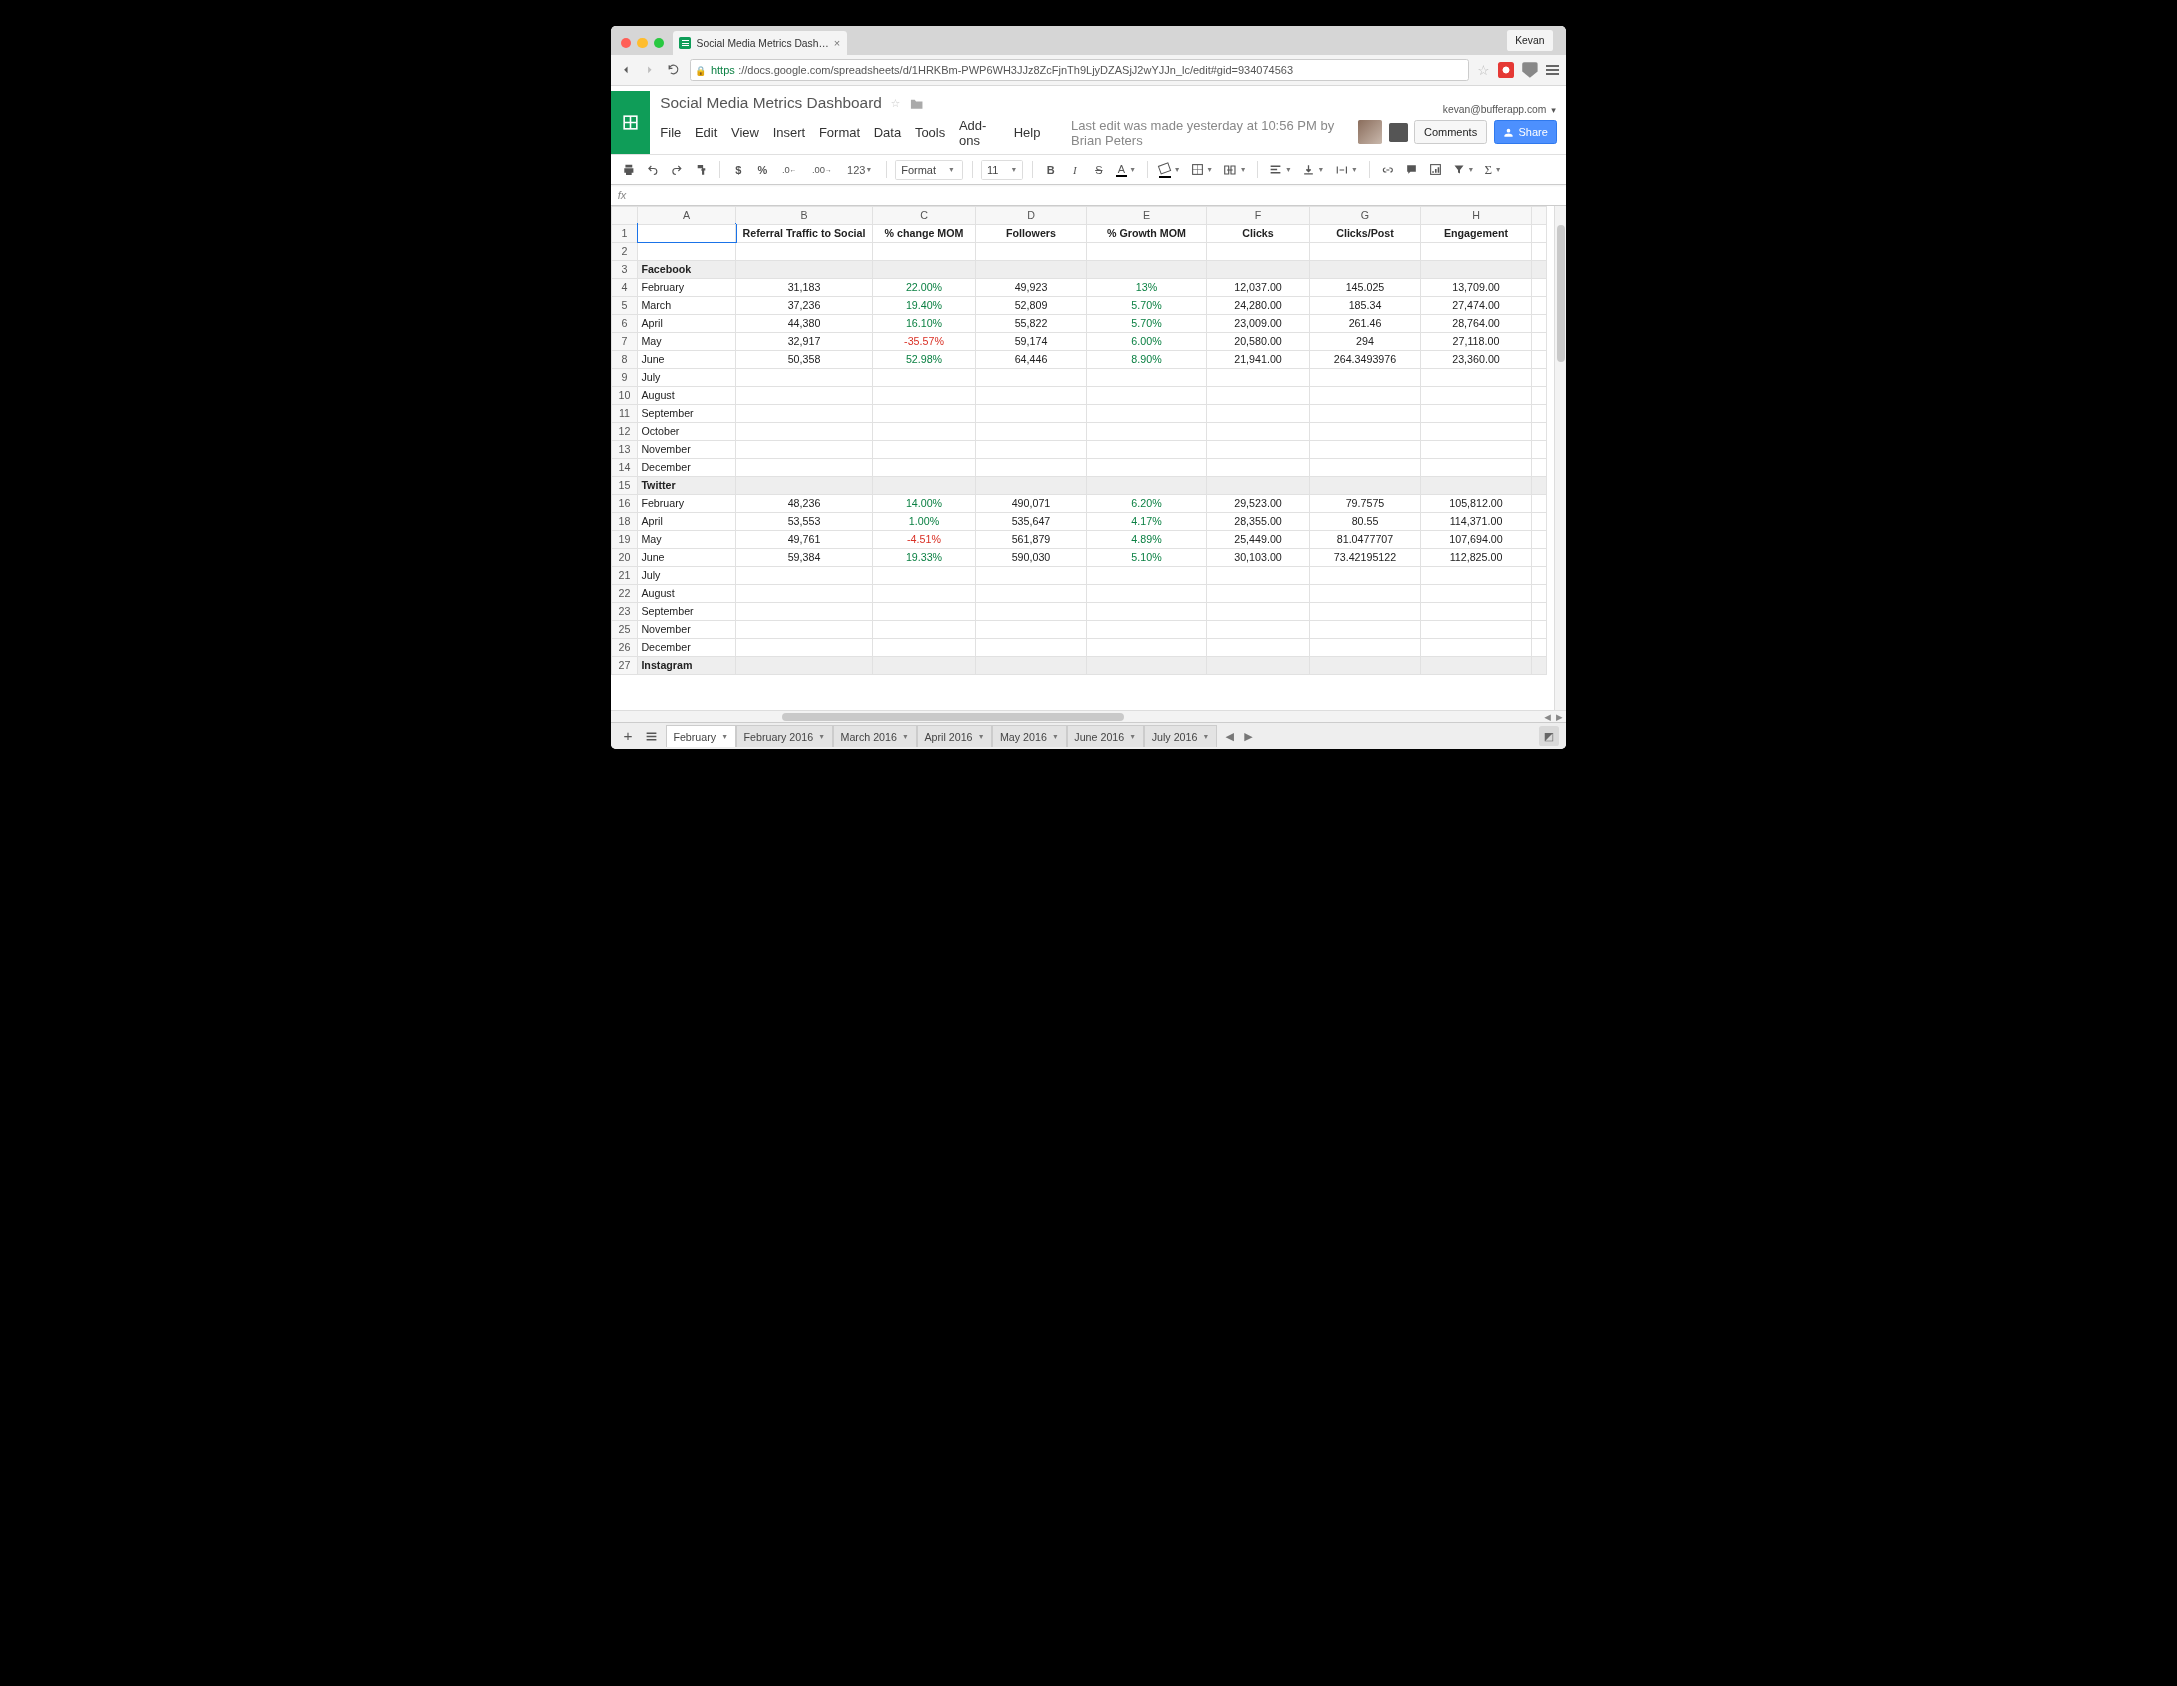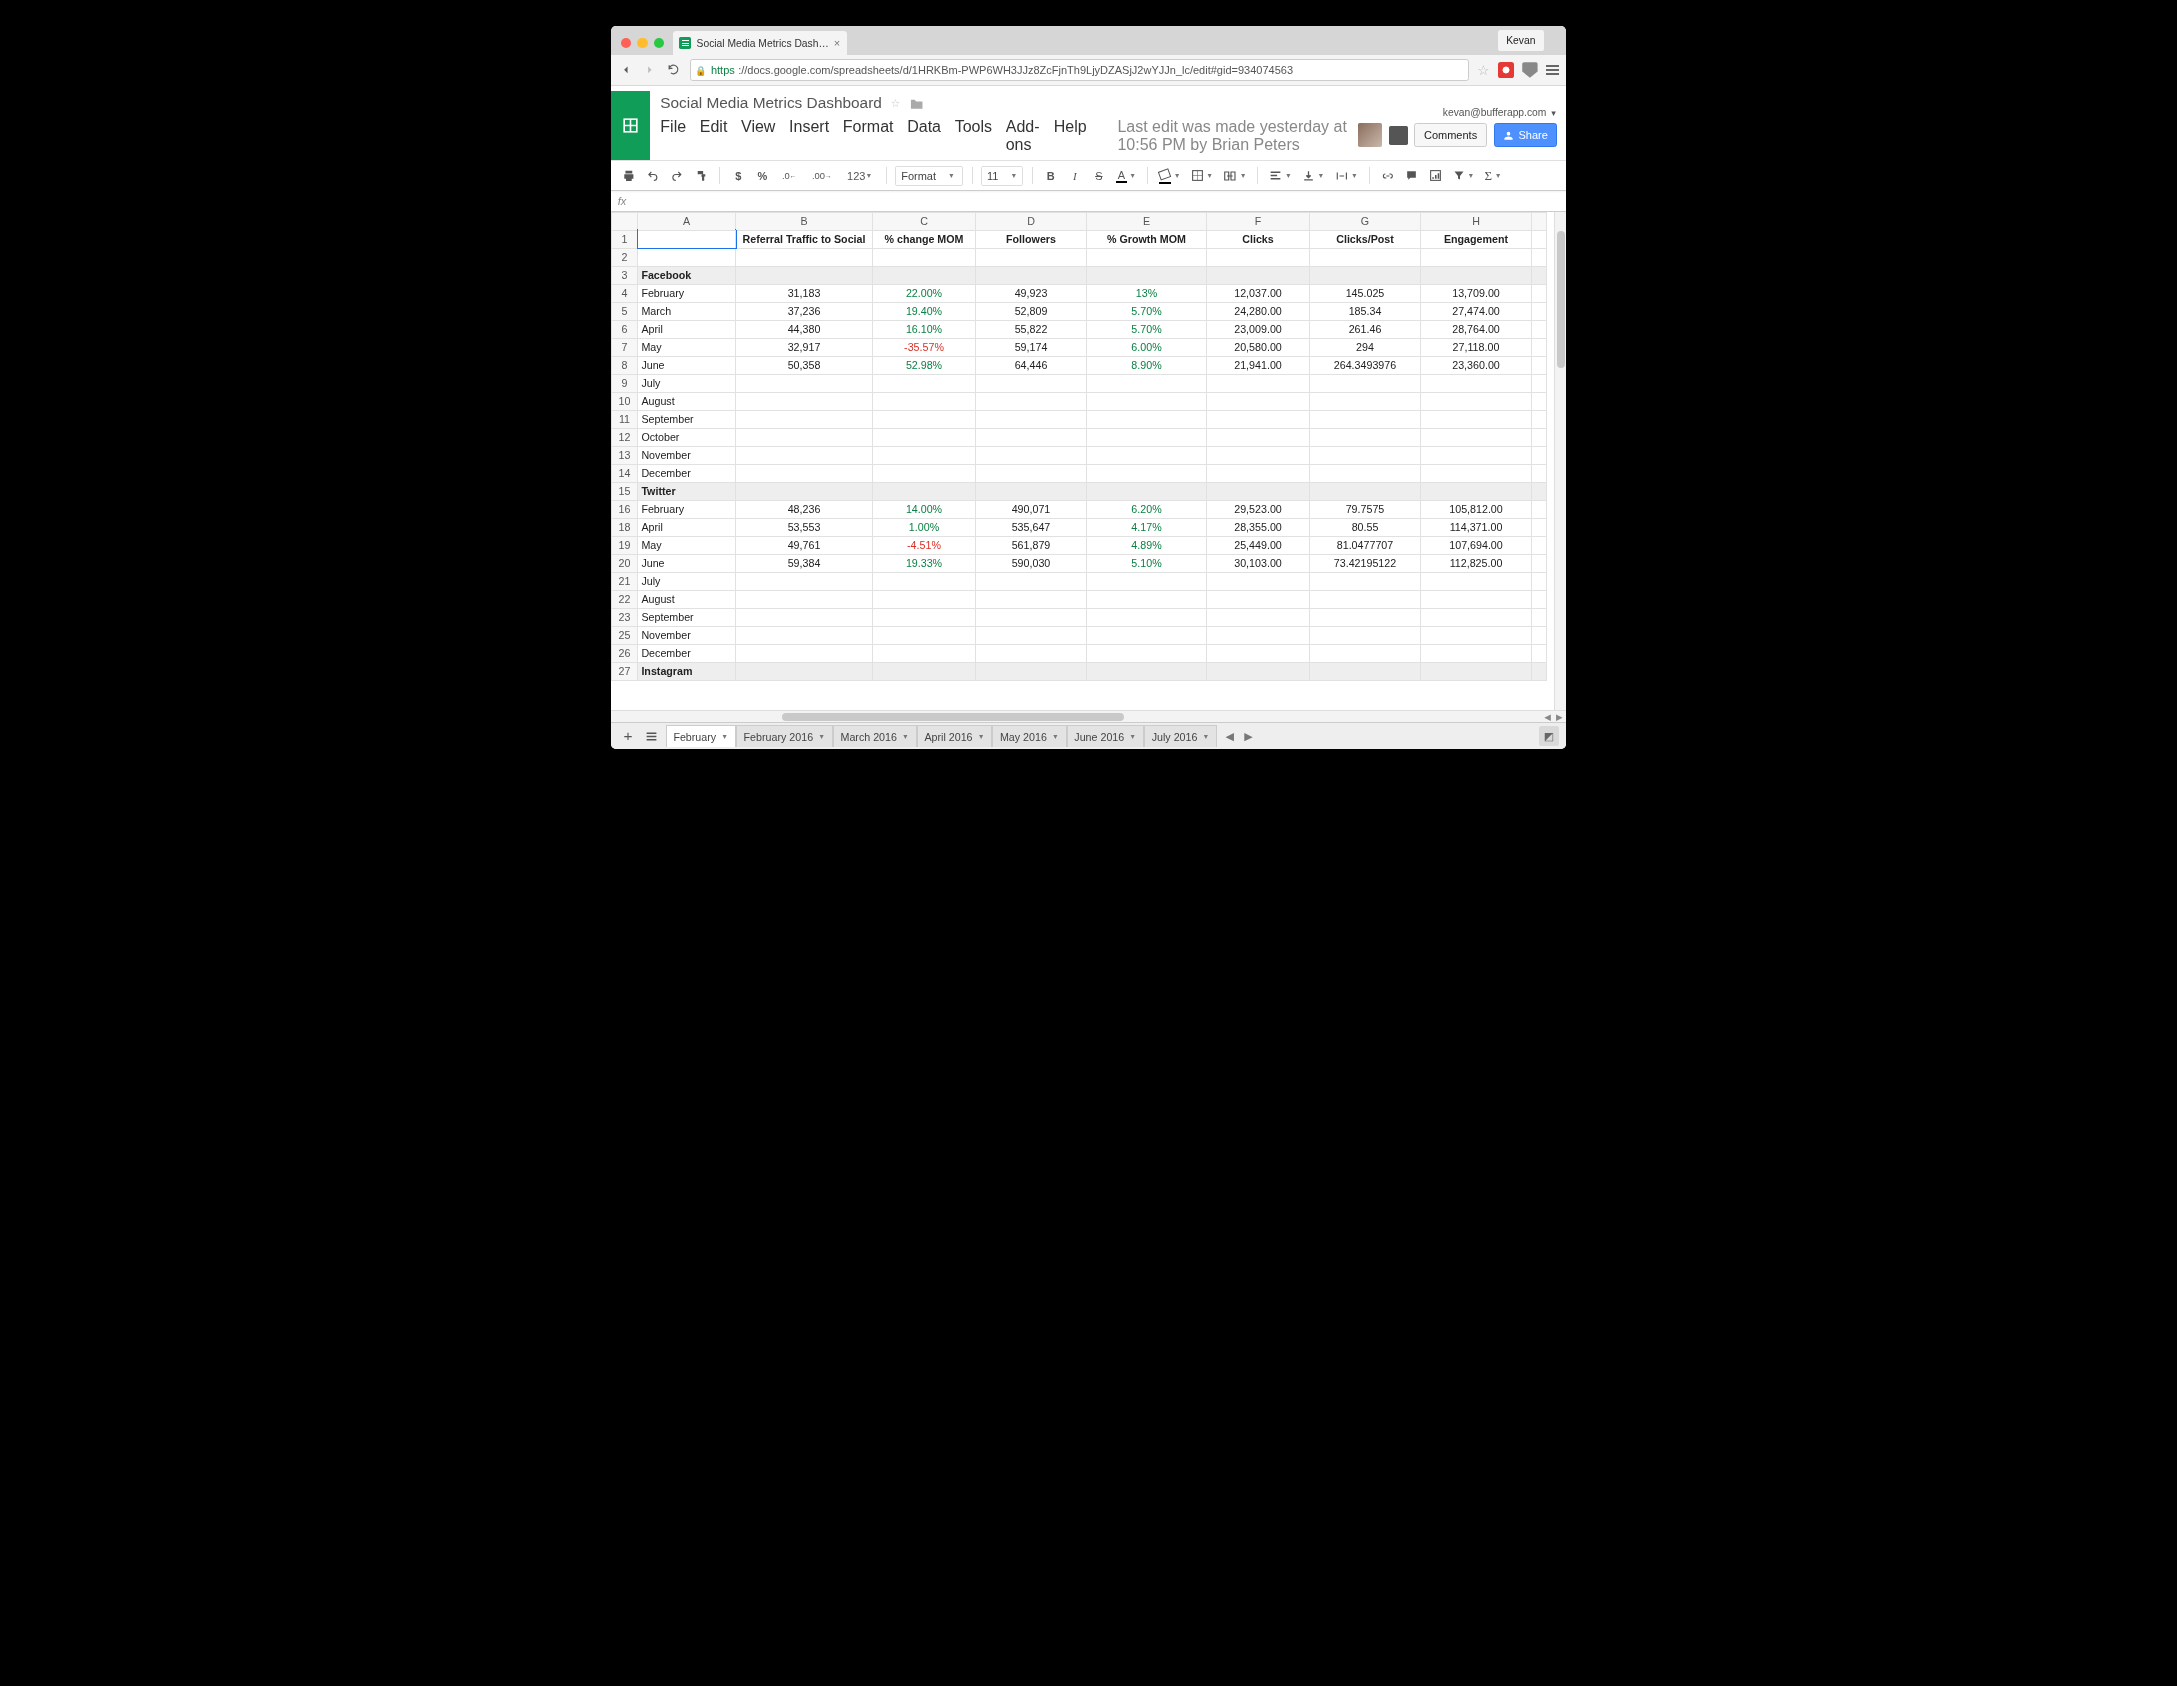--- a/index.html
+++ b/index.html
@@ -11,21 +11,21 @@
   }
   
   .chrome-tabs { height:29px; background:#d6d6d6; display:flex; align-items:flex-end; padding-left:5.1px; }
   .mac-dots { display:flex; gap:6px; padding:0 8.6px 6.8px 5.1px; align-items:center;}
   .mac-dot { width:10.3px; height:10.3px; border-radius:50%; }
   .mac-red{background:#ff5f57;} .mac-yel{background:#ffbd2e;} .mac-grn{background:#28c840;}
   .tab { background:#f4f4f4; height:24px; border-radius:3.4px 3.4px 0 0; display:flex; align-items:center; padding:0 6.8px; gap:5.1px; font-size:10.3px; color:#333; min-width:154px; }
   .tab .favicon { width:12px; height:12px; background:#0f9d58; border-radius:1.7px; position:relative;}
   .tab .favicon::before{content:""; position:absolute; inset:2.6px; background:repeating-linear-gradient(#fff,#fff 0.9px,transparent 0.9px,transparent 2.6px);}
   .tab .tab-x { margin-left:auto; color:#777; font-size:11px;}
-  .chrome-profile { margin-left:auto; margin-right:22px; background:#f4f4f4; height:20.5px; border-radius:2.6px; padding:0 8.6px; font-size:10.3px; display:flex; align-items:center; align-self:center;}
+  .chrome-profile { margin-left:auto; margin-right:13px; background:#f4f4f4; height:20.5px; border-radius:2.6px; padding:0 8.6px; font-size:10.3px; display:flex; align-items:center; align-self:center;}
   
   .url-bar { height:31px; background:#f4f4f4; border-bottom:0.9px solid #d9d9d9; display:flex; align-items:center; padding:0 6.8px; gap:8.6px;}
   .nav-ico { width:15.4px; height:15.4px; display:flex; align-items:center; justify-content:center; color:#5a5a5a; cursor:pointer;}
   .nav-ico.disabled{color:#bdbdbd;}
   .addr { flex:1; height:22px; background:#fff; border:0.9px solid #ccc; border-radius:2.6px; display:flex; align-items:center; padding:0 5.1px; font-size:11px; gap:3.4px;}
   .lock{color:#0b8043; font-size:9.4px;}
   .url-https{color:#0b8043;}
   .url-rest{color:#555;}
   .ext-ico{width:15.4px;height:15.4px;border-radius:2.6px;}
   .ext-red{background:radial-gradient(circle,#fff 30%,#e53935 32%);}
@@ -34,21 +34,21 @@
   .hamburger span{width:13px;height:1.7px;background:#666;}
   
   .docs-header { display:flex; padding:5.1px 8.6px 0 0;}
   .docs-logo { width:39px; background:#0f9d58; display:flex; align-items:center; justify-content:center;}
   .docs-logo svg{fill:#fff;}
   .docs-headmain { flex:1; padding:3.4px 0 0 10.3px;}
   .title-row { display:flex; align-items:center; gap:8.6px;}
   .doc-title { font-size:15.4px; color:#555;}
   .star{color:#ccc;}
   .folder{color:#aaa;}
-  .menu-row { display:flex; gap:13.7px; font-size:16px; color:#333; padding:5.1px 0 6.8px 0; align-items:flex-start;}
+  .menu-row { display:flex; gap:13.7px; font-size:13px; color:#333; padding:5.1px 0 6.8px 0; align-items:center;}
   .menu-item{cursor:pointer;}
   .last-edit{color:#888; margin-left:17px;}
   .head-right { display:flex; align-items:center; gap:8.6px; padding-top:3.4px;}
   .email{font-size:10.3px; color:#555;}
   .email .caret{font-size:7.7px; margin-left:3.4px;}
   .head-buttons{display:flex; gap:6.8px; align-items:center; margin-top:5.1px;}
   .avatar{width:24px;height:24px;background:linear-gradient(135deg,#8a6d5c,#c9b8ac);border-radius:1.7px;}
   .chat-ico{width:19px;height:19px;background:#555;border-radius:1.7px;position:relative;}
   .chat-ico::after{content:"";position:absolute;bottom:-3.4px;left:3.4px;border:3.4px solid transparent;border-top-color:#555;}
   .btn{height:24px;border:0.9px solid #ccc;border-radius:2.6px;background:#f7f7f7;padding:0 8.6px;font-size:11px;display:flex;align-items:center;gap:4.3px;cursor:pointer;}

